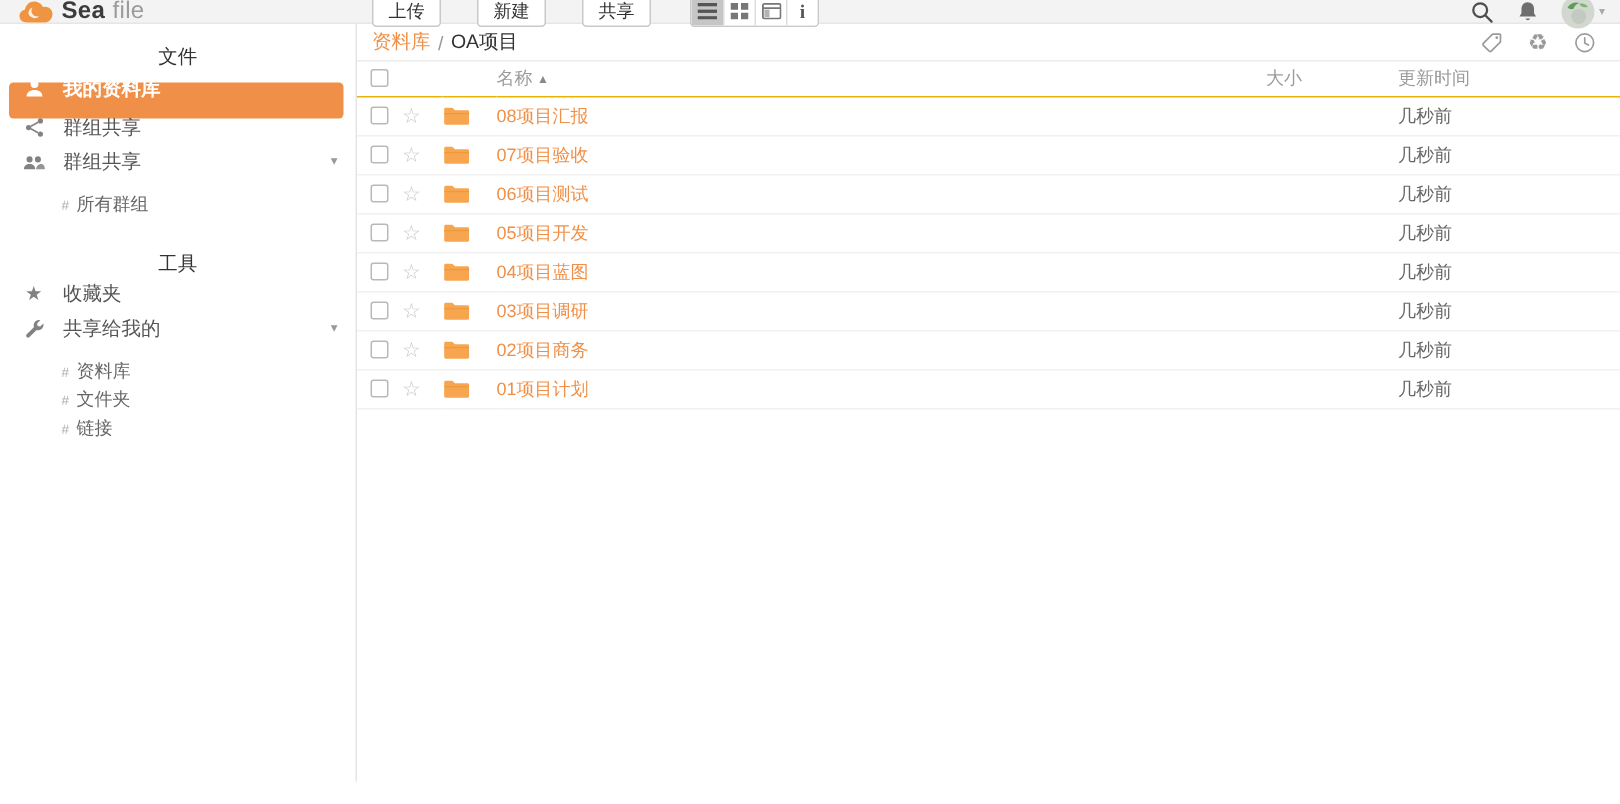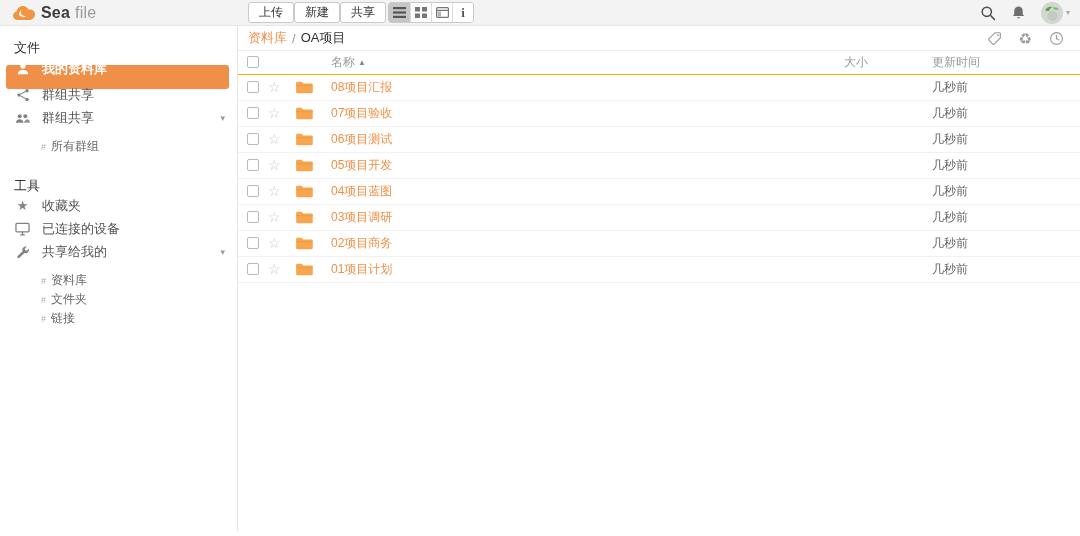--- a/index.html
+++ b/index.html
@@ -3,27 +3,27 @@
 <meta charset="utf-8">
 <style>
   * { margin:0; padding:0; box-sizing:border-box; }
   html,body { width:1080px; height:536px; overflow:hidden; }
   body {
     font-family:"Liberation Sans","DejaVu Sans",sans-serif;
     font-size:13px; color:#333; background:#fff;
   }
   
   .topbar {
-    height:26px; background:#f3f3f3; border-bottom:1px solid #e6e6e6;
+    height:16px; background:#f3f3f3; border-bottom:1px solid #e6e6e6;
     display:flex; 
   }
   .logo { width:238px; padding-left:12px; display:flex; align-items:center; gap:5px; cursor:pointer; }
   .logo-sea { font-size:16px; font-weight:bold; color:#3c3c3c; letter-spacing:.2px; }
   .logo-file { font-size:16px; color:#9b9b9b; letter-spacing:.2px; }
-  .toolbar-left { display:flex; align-items:center; gap:0; padding-left:10px; }
+  .toolbar-left { display:flex; align-items:center; gap:24px; padding-left:10px; }
   .btn {
     background:#fff; border:1px solid #c9c9c9; border-radius:3px;
     height:21px; padding:0 10px; font-size:12px; color:#333; cursor:pointer;
     font-family:inherit;
   }
   .view-group {
     display:flex; border:1px solid #c9c9c9; border-radius:3px; overflow:hidden;
     background:#fff; height:21px; margin-left:2px;
   }
   .view-btn {
@@ -37,21 +37,21 @@
   .icon-btn { cursor:pointer; display:flex; align-items:center; background:none; border:none; }
   .avatar-wrap { display:flex; align-items:center; gap:3px; cursor:pointer; }
   .avatar {
     width:22px; height:22px; border-radius:50%; background:#d7dcd4; overflow:hidden;
     display:flex; align-items:center; justify-content:center;
   }
   .avatar-caret { font-size:8px; color:#aaa; }
   
   .content-row { display:flex; height:505px; }
   .sidebar { width:238px; border-right:1px solid #e5e5e5; background:#fff; padding-top:4px; flex:none; }
-  .side-title { padding:9px 14px 7px; color:#333; font-size:13px; }
+  .side-title { padding:9px 14px 7px; color:#333; font-size:13px;text-align:center; }
   .side-title.tools { margin-top:12px; }
   .side-item {
     display:flex; align-items:center; height:23px; padding:0 12px 16px 14px;
     color:#555; font-size:13px; cursor:pointer;
   }
   .side-item .ic { width:17px; display:flex; justify-content:center; margin-right:11px; color:#828282; }
   .side-item.active {
     background:#f09048; color:#fff; font-weight:bold; border-radius:3px;
     margin:1px 8px 2px 6px; padding-left:8px; height:24px;
   }
@@ -229,29 +229,20 @@
       </div>
 
       <div class="side-title tools">工具</div>
 
       <div class="side-item">
         <span class="ic star-glyph">★</span>
         <span>收藏夹</span>
       </div>
 
 
-      <div class="side-item">
-        <span class="ic">
-          <svg width="15" height="14" viewBox="0 0 16 15">
-              <rect x="1" y="1.5" width="14" height="9" rx="1" fill="none" stroke="currentColor" stroke-width="1.4"></rect>
-              <path d="M5.5 13.7h5M8 10.5v3" stroke="currentColor" stroke-width="1.4"></path>
-            </svg>
-        </span>
-        <span>已连接的设备</span>
-      </div>
 
       <div class="side-item">
         <span class="ic">
           <svg width="14" height="14" viewBox="0 0 16 16">
               <path d="M14.8 4.2a4 4 0 0 1-5.2 4.9L4 14.7a1.5 1.5 0 0 1-2.1-2.1L7.5 7a4 4 0 0 1 4.9-5.2L10 4.2l.4 1.9 1.9.4z" fill="currentColor"></path>
             </svg>
         </span>
         <span>共享给我的</span>
         <span class="side-caret">▾</span>
       </div>

